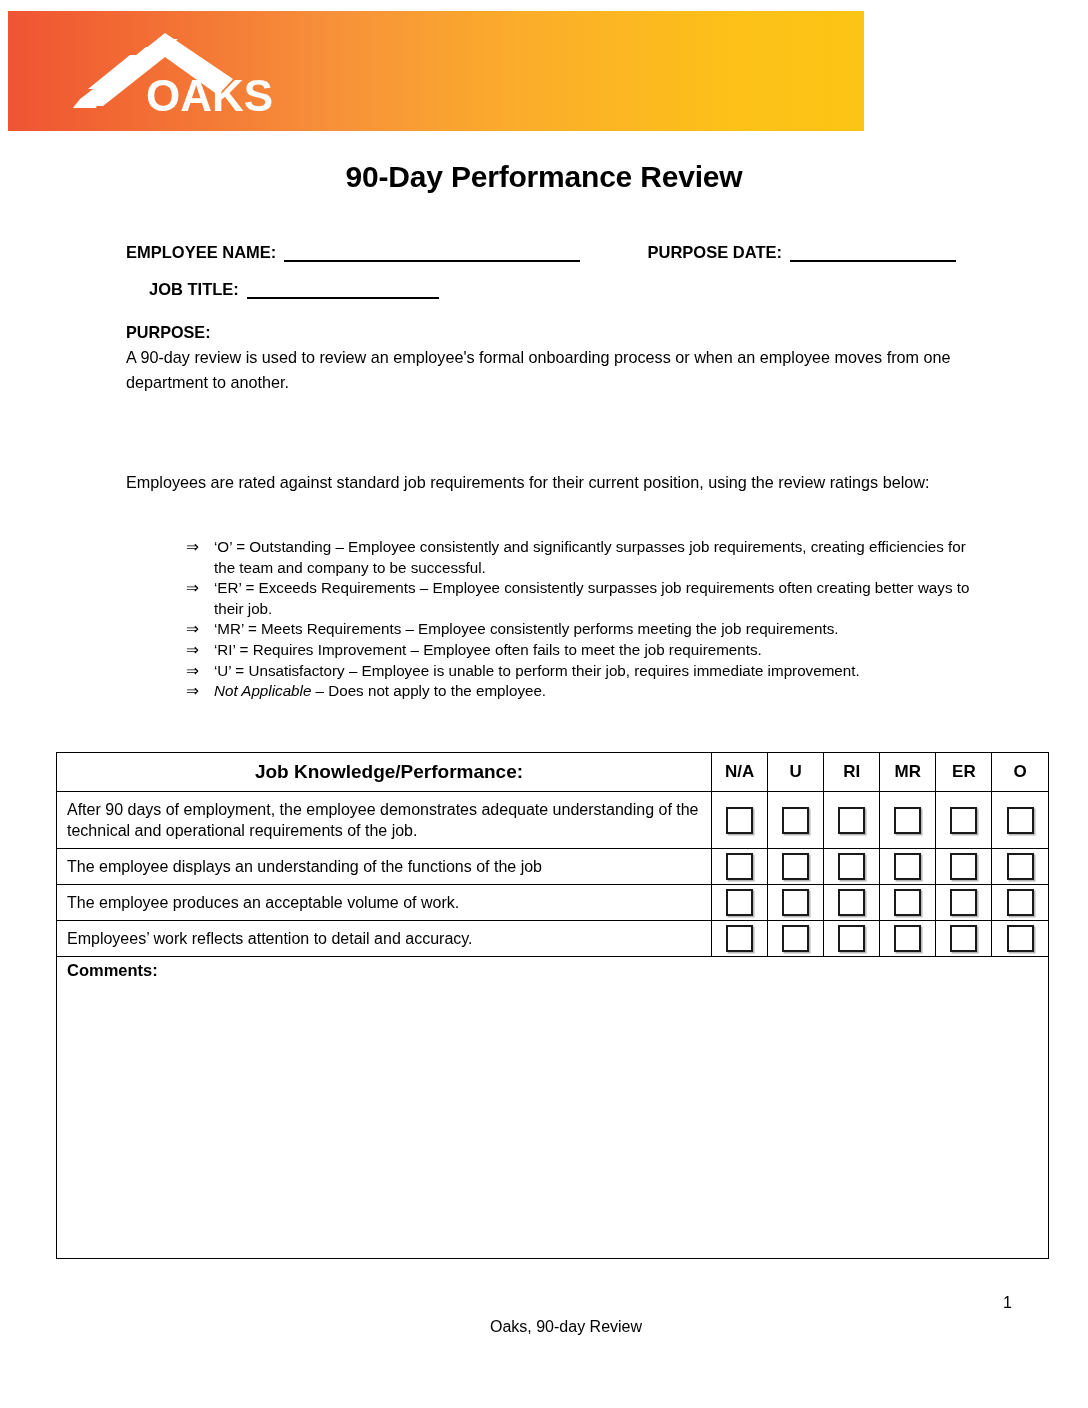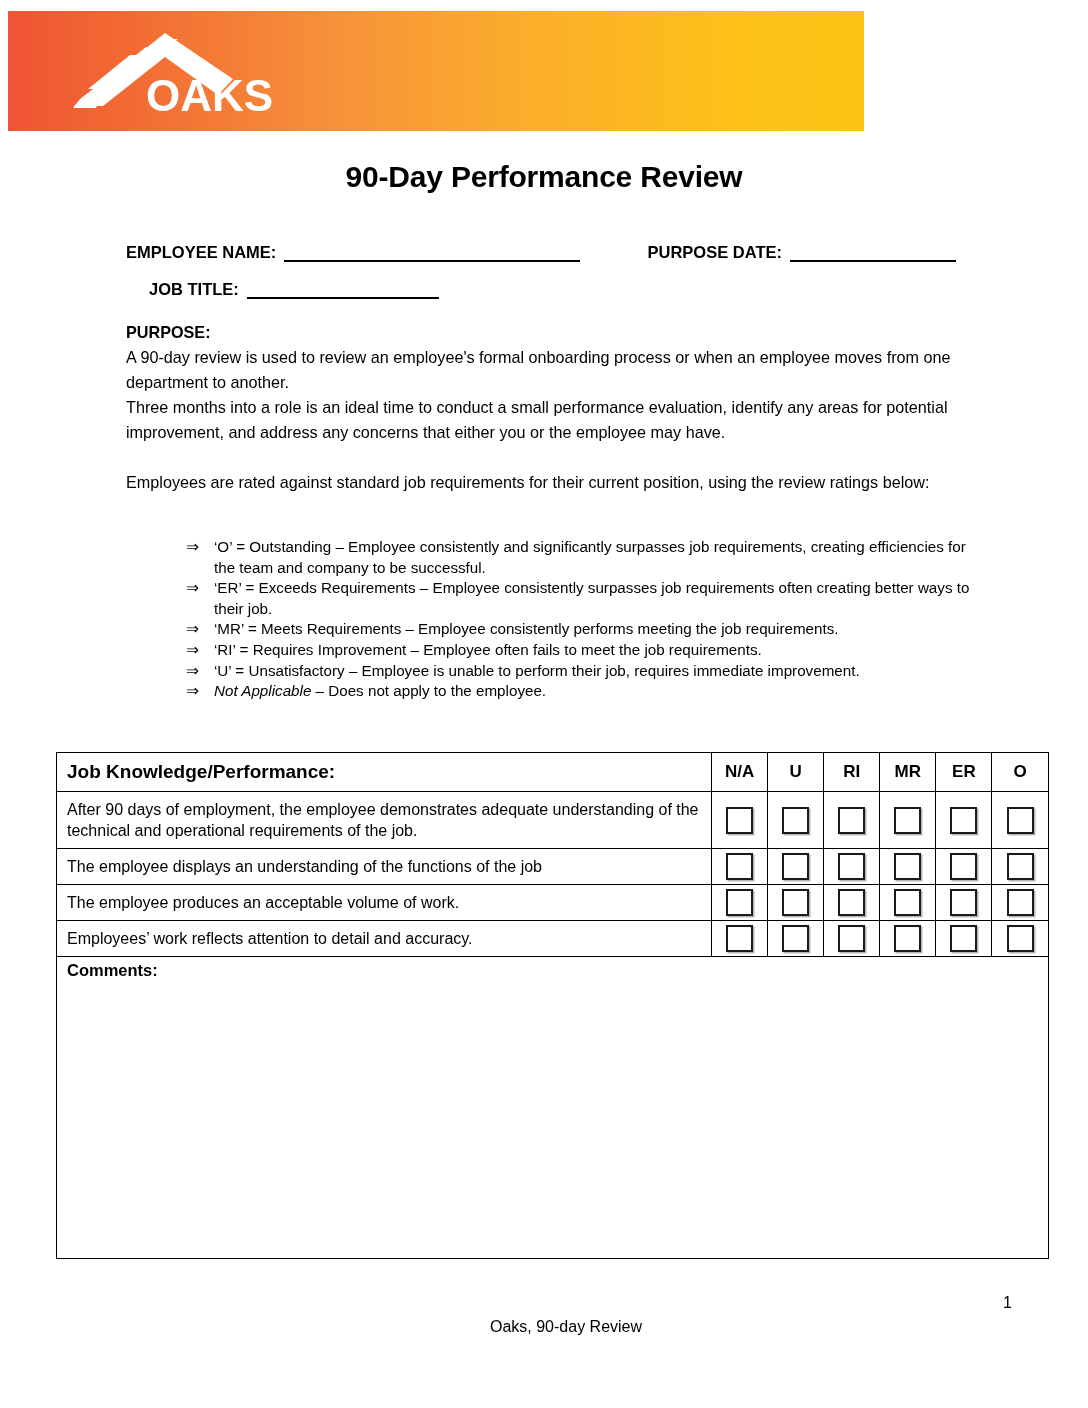--- a/index.html
+++ b/index.html
@@ -126,21 +126,21 @@
     width: 992px;
     border-collapse: collapse;
     table-layout: fixed;
   }
   .rating-table td, .rating-table th {
     border: 1.4px solid #000;
     padding: 0;
     vertical-align: middle;
   }
   .rating-table th.section-head {
-    text-align: left;
+    text-align: center;
     font-size: 19px;
     font-weight: bold;
     padding: 4px 0 5px 10px;
     height: 29px;
   }
   .rating-table th.col-head {
     font-size: 17px;
     font-weight: bold;
     height: 29px;
   }
@@ -234,21 +234,20 @@
     <div class="field-right">
       <span class="field-label">JOB TITLE:</span>
       <span class="rule job-title"></span>
     </div>
   </div>
 </div>
 
 <div class="section" id="purpose-section">
   <div class="section-heading">PURPOSE:</div>
   <p class="para">A 90-day review is used to review an employee's formal onboarding process or when an employee moves from one department to another.</p>
-  <p class="para">Three months into a role is an ideal time to conduct a small performance evaluation, identify any areas for potential improvement, and address any concerns that either you or the employee may have.</p>
 </div>
 
 <div class="section" id="instructions-section">
   <p class="para">Employees are rated against standard job requirements for their current position, using the review ratings below:</p>
 </div>
 
 <div class="ratings-list">
   <div class="rating-item">
     <span class="rating-arrow">⇒</span>
     <span class="rating-text">

